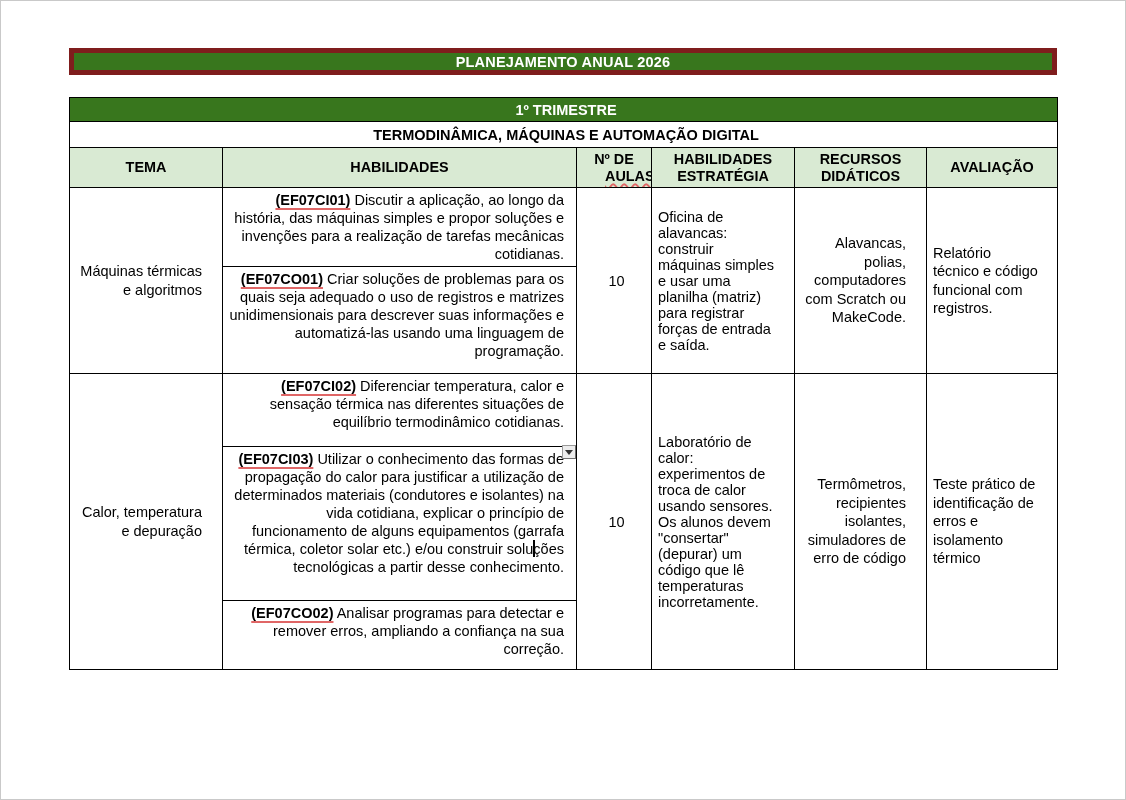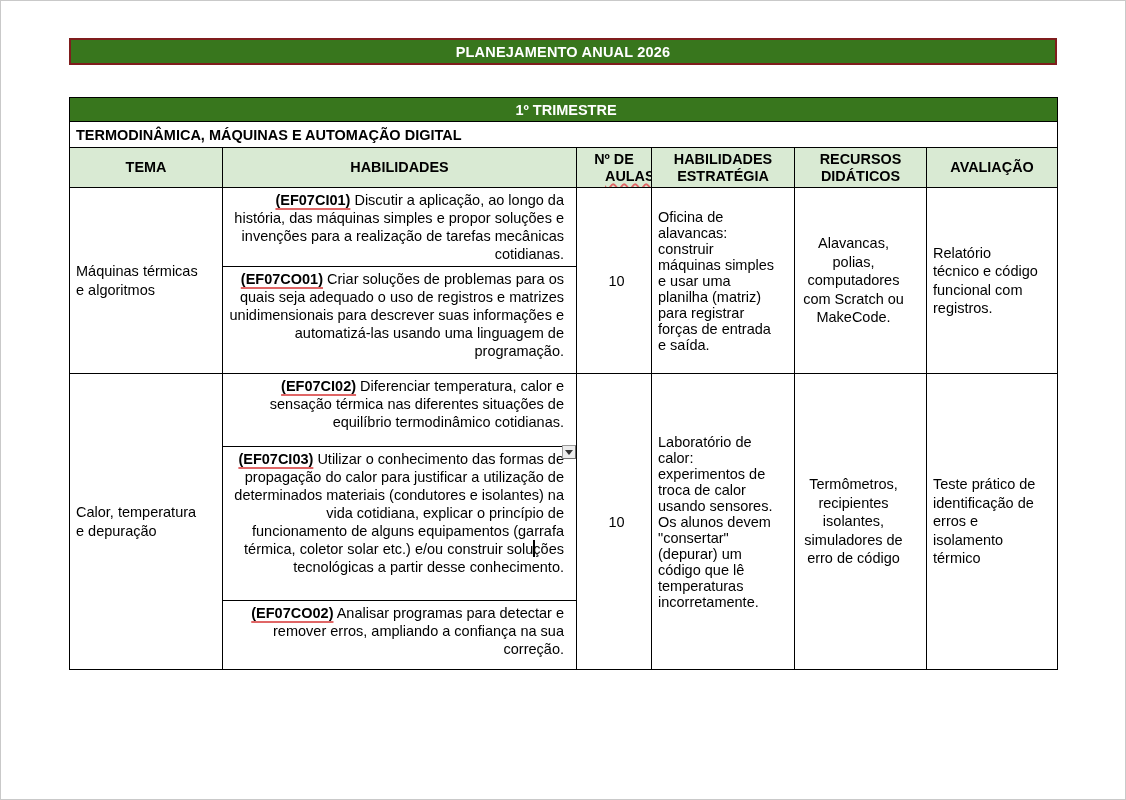--- a/index.html
+++ b/index.html
@@ -6,46 +6,46 @@
   body {
     width:1126px; height:800px; position:relative; overflow:hidden;
     font-family:"Liberation Sans", sans-serif; color:#000;
   }
   .page {
     position:absolute; inset:0; background:#ffffff;
     border:1px solid #c9c9c9; box-sizing:border-box;
   }
   
   .title-banner {
-    position:absolute; left:68px; top:37px; width:988px; height:27px;
-    box-sizing:border-box; background:#38761d; border:2px solid #7f1d1d;
+    position:absolute; left:68px; top:47px; width:988px; height:27px;
+    box-sizing:border-box; background:#38761d; border:5px solid #7f1d1d;
     display:flex; align-items:center; justify-content:center;
     color:#ffffff; font-weight:bold; font-size:14.5px; letter-spacing:0.2px;
   }
   
   table.plan {
     position:absolute; left:68px; top:96px; width:988px;
     border-collapse:collapse; table-layout:fixed;
     font-size:14.5px;
   }
   table.plan td, table.plan th { border:1px solid #000; overflow:hidden;padding-left:6px; }
   tr.banner-row td {
     background:#38761d; color:#fff; font-weight:bold; text-align:center;
     font-size:14.5px;
   }
-  tr.subtitle-row td { font-weight:bold; font-size:14.5px;margin-top:17px; }
+  tr.subtitle-row td { font-weight:bold; text-align:center; font-size:14.5px;margin-top:17px; }
   tr.head-row th {
     background:#d9ead3; font-weight:bold; text-align:center;
     font-size:14.4px; line-height:17px; padding:2px 4px; vertical-align:middle;
   }
-  .c-tema   { padding:2px 20px 2px 8px; vertical-align:middle; line-height:18.5px; text-align:left;margin-top:8px; }
+  .c-tema   { padding:2px 20px 2px 8px; vertical-align:middle; line-height:18.5px; text-align:right;margin-top:8px; }
   .c-hab    { padding:3px 12px 3px 6px; vertical-align:top;    line-height:18px;   text-align:right; }
   .c-aulas  { text-align:center; vertical-align:middle;margin-top:20px; }
   .c-met    { padding:2px 16px 2px 7px; vertical-align:middle; line-height:16px; text-align:left; }
-  .c-rec    { padding:2px 20px 2px 6px; vertical-align:middle; line-height:18.5px; text-align:center; }
+  .c-rec    { padding:2px 20px 2px 6px; vertical-align:middle; line-height:18.5px; text-align:right; }
   .c-ava    { padding:2px 19px 2px 6px; vertical-align:middle; line-height:18.5px; text-align:left;margin-top:36px; }
   .code { font-weight:bold; }
   .sp-solid {
     text-decoration:underline; text-decoration-color:#e06666;
     text-decoration-thickness:2px; text-underline-offset:3px;
   }
   .sp-wavy {
     text-decoration:underline wavy #e06666;
     text-decoration-thickness:1.5px; text-underline-offset:2px;margin-left:24px;
   }

